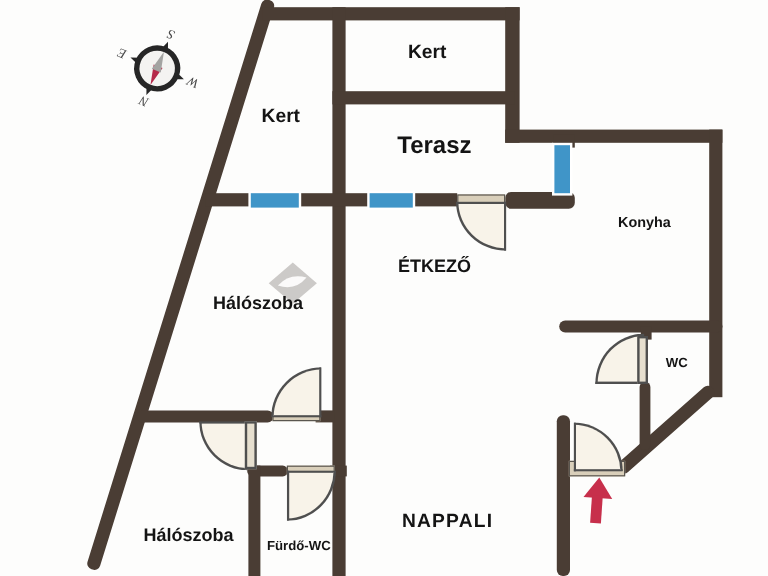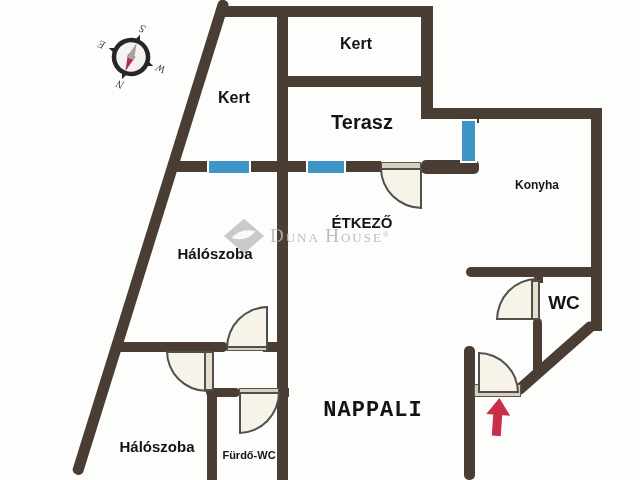--- a/index.html
+++ b/index.html
@@ -111,27 +111,26 @@
       <text x="32" y="4" text-anchor="middle">E</text>
       <text x="-32" y="4" text-anchor="middle">W</text>
     </g>
   </svg>
 
   <div id="watermark">
     <svg width="44" height="40" viewBox="0 0 46 40">
       <polygon points="23,2 44,20 23,38 2,20" fill="#c6c3c1"></polygon>
       <path d="M 10 22 Q 20 11 35 15 Q 25 27 10 22 Z" fill="#ffffff" opacity="0.92"></path>
     </svg>
-    <div id="wm-text"><span class="big">D</span><span>UNA</span>&nbsp;<span class="big">H</span><span>OUSE</span><sup>®</sup></div>
   </div>
 
   <div class="room-label" style="left:356px;top:44px;font-size:16px;">Kert</div>
   <div class="room-label" style="left:234px;top:98px;font-size:16px;">Kert</div>
   <div class="room-label" style="left:362px;top:122px;font-size:20px;">Terasz</div>
   <div class="room-label" style="left:537px;top:185px;font-size:12px;">Konyha</div>
   <div class="room-label" style="left:362px;top:222px;font-size:15px;">ÉTKEZŐ</div>
   <div class="room-label" style="left:215px;top:253px;font-size:15px;">Hálószoba</div>
-  <div class="room-label" style="left:564px;top:303px;font-size:19px;">WC</div>
+  <div class="room-label" style="left:564px;top:303px;font-size:11px;">WC</div>
   <div class="room-label" style="left:157px;top:446px;font-size:15px;">Hálószoba</div>
   <div class="room-label" style="left:249px;top:455px;font-size:11px;">Fürdő-WC</div>
-  <div class="room-label" style="left:373px;top:410px;font-size:22px;letter-spacing:1px;font-family:Liberation Mono, monospace;">NAPPALI</div>
+  <div class="room-label" style="left:373px;top:435px;font-size:16px;letter-spacing:1px;">NAPPALI</div>
 
 </div>
 
 </body></html>

